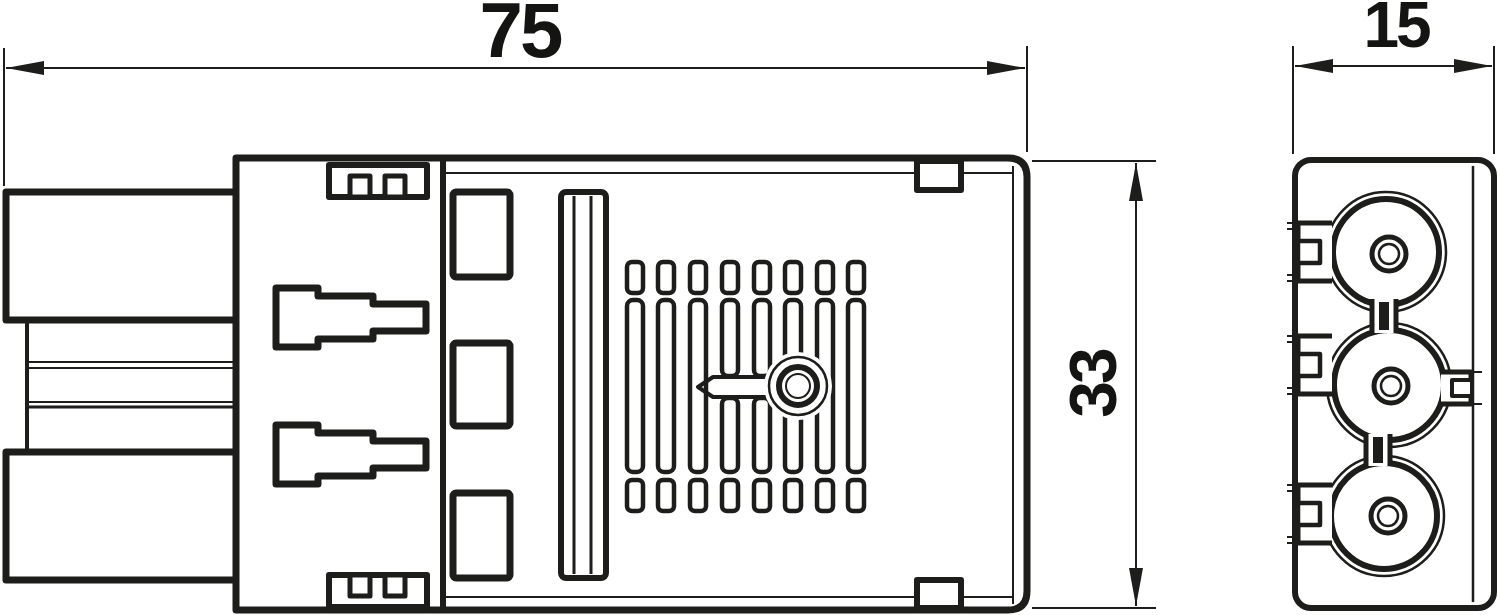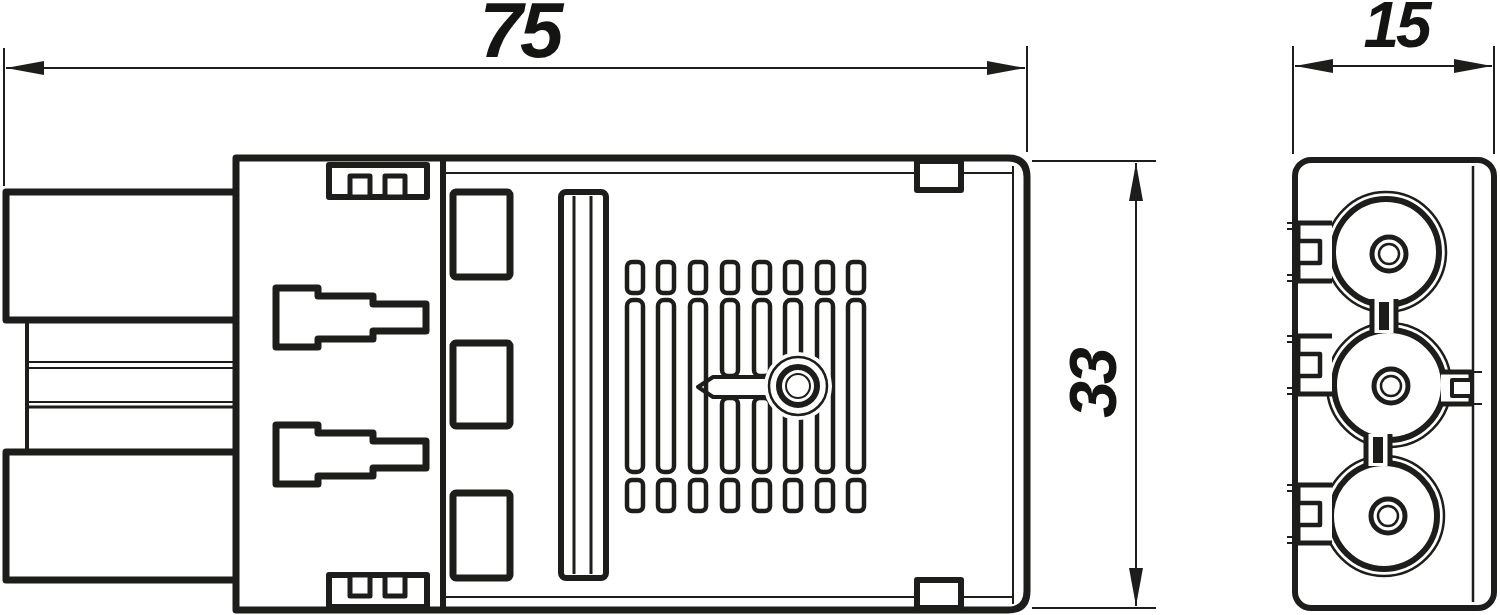--- a/index.html
+++ b/index.html
@@ -1,17 +1,17 @@
 <!DOCTYPE html>
 <html><head>
 <meta charset="utf-8">
 <style>
   html,body{margin:0;padding:0;background:#fff;}
   .stage{position:relative;width:1500px;height:615px;background:#ffffff;overflow:hidden;
-         font-family:"Liberation Sans",sans-serif;font-style:italic;}
+         font-family:"Liberation Sans",sans-serif;}
   svg{display:block}
   .ln{stroke:#1d1d1b;fill:none;stroke-linejoin:round;}
   .wf{fill:#ffffff;}
   .er{fill:#ffffff;stroke:none;}
   .bf{fill:#1d1d1b;stroke:none;}
   .s2{stroke-width:2px}.s25{stroke-width:2.5px}.s3{stroke-width:3px}.s4{stroke-width:4px}
   .s45{stroke-width:4.5px}.s5{stroke-width:5px}.s6{stroke-width:6px}.s7{stroke-width:7px}
   .dimtext{font-family:"Liberation Sans",sans-serif;font-weight:bold;fill:#141412;letter-spacing:-3px;}
 </style>
 </head>

